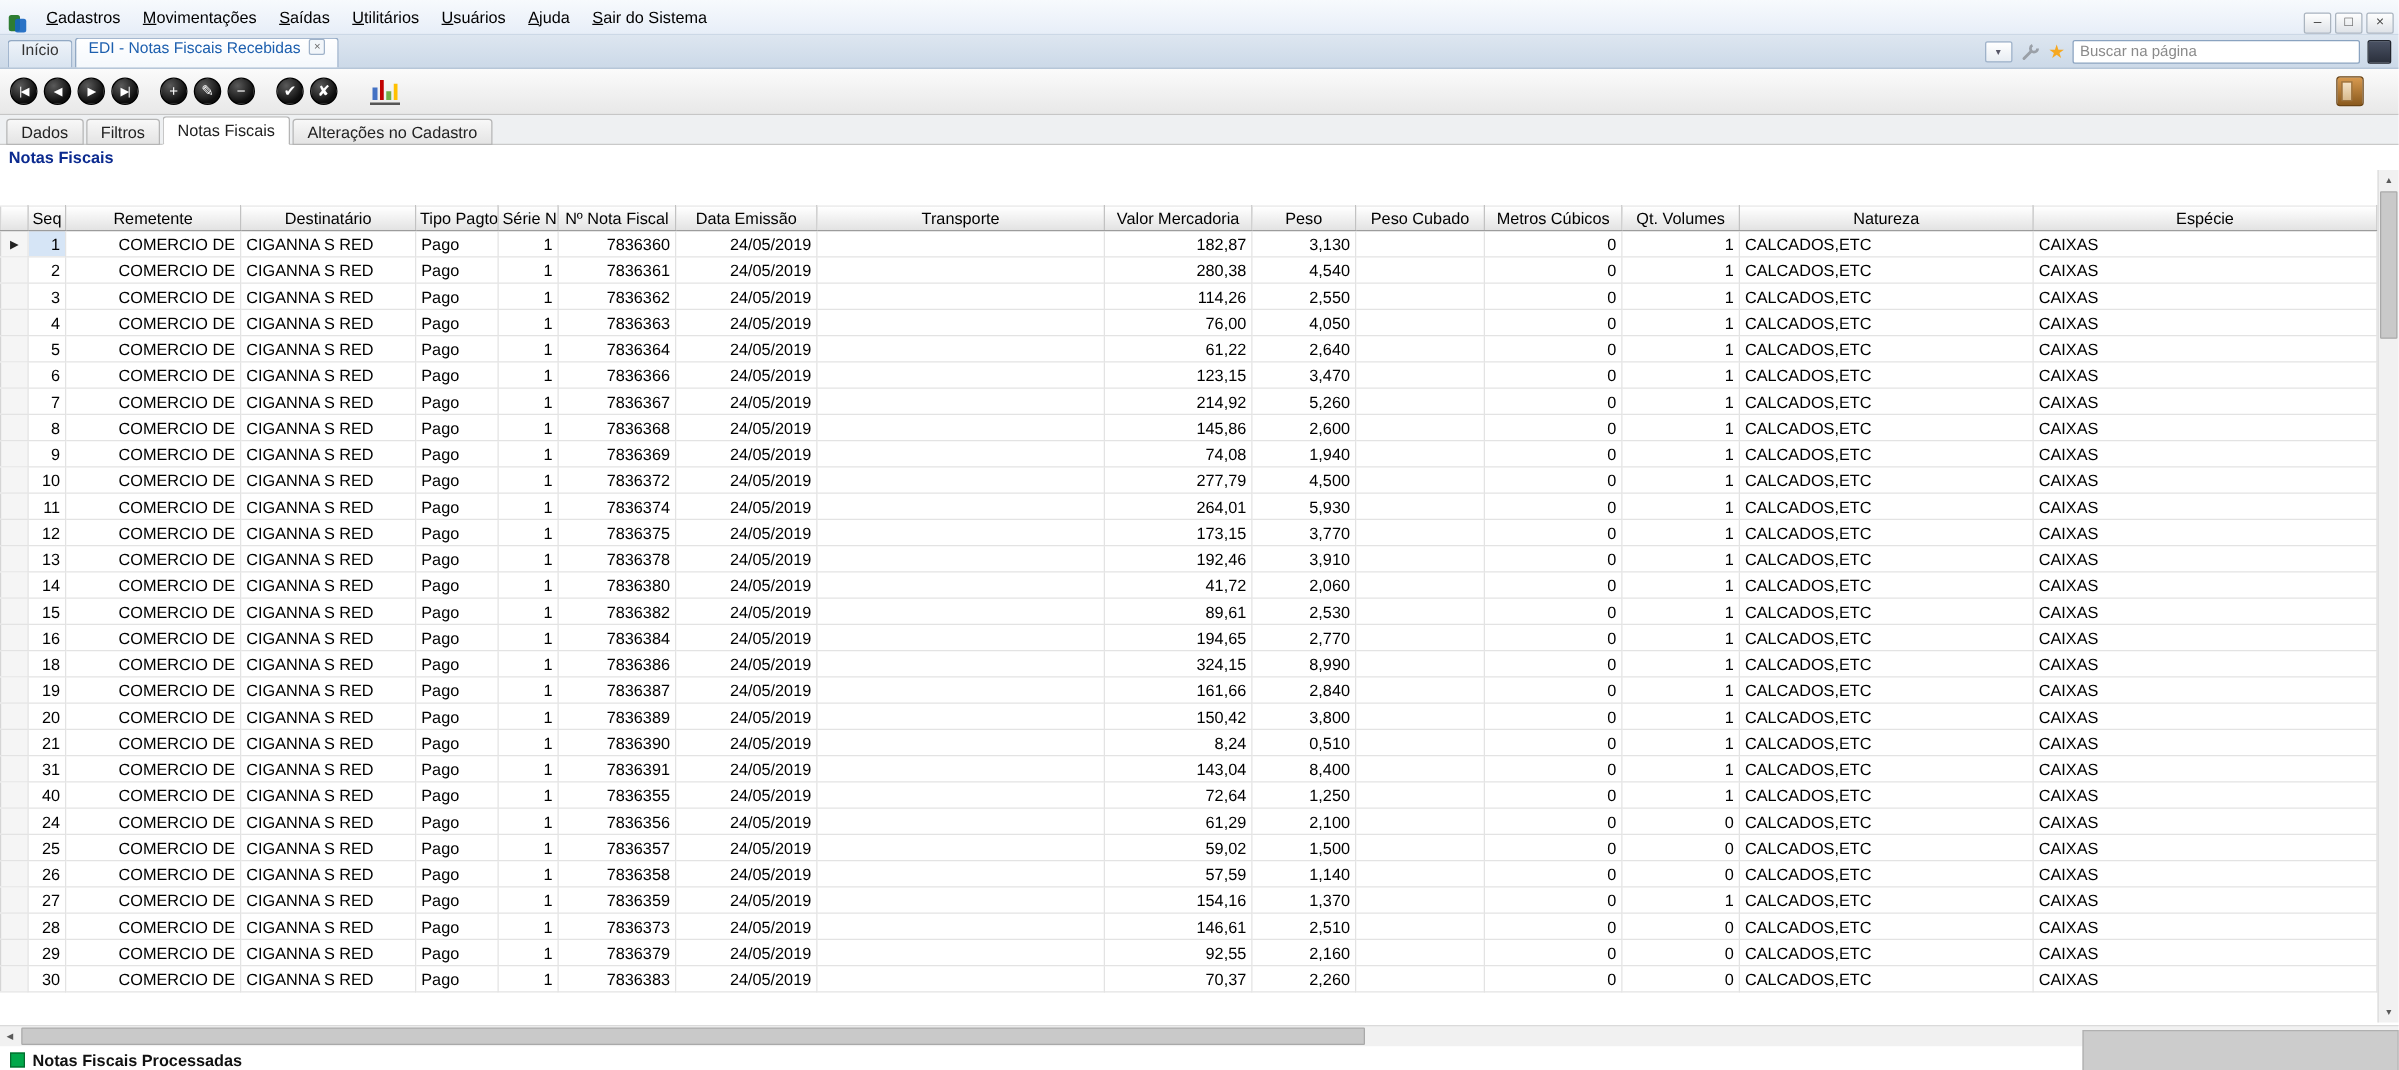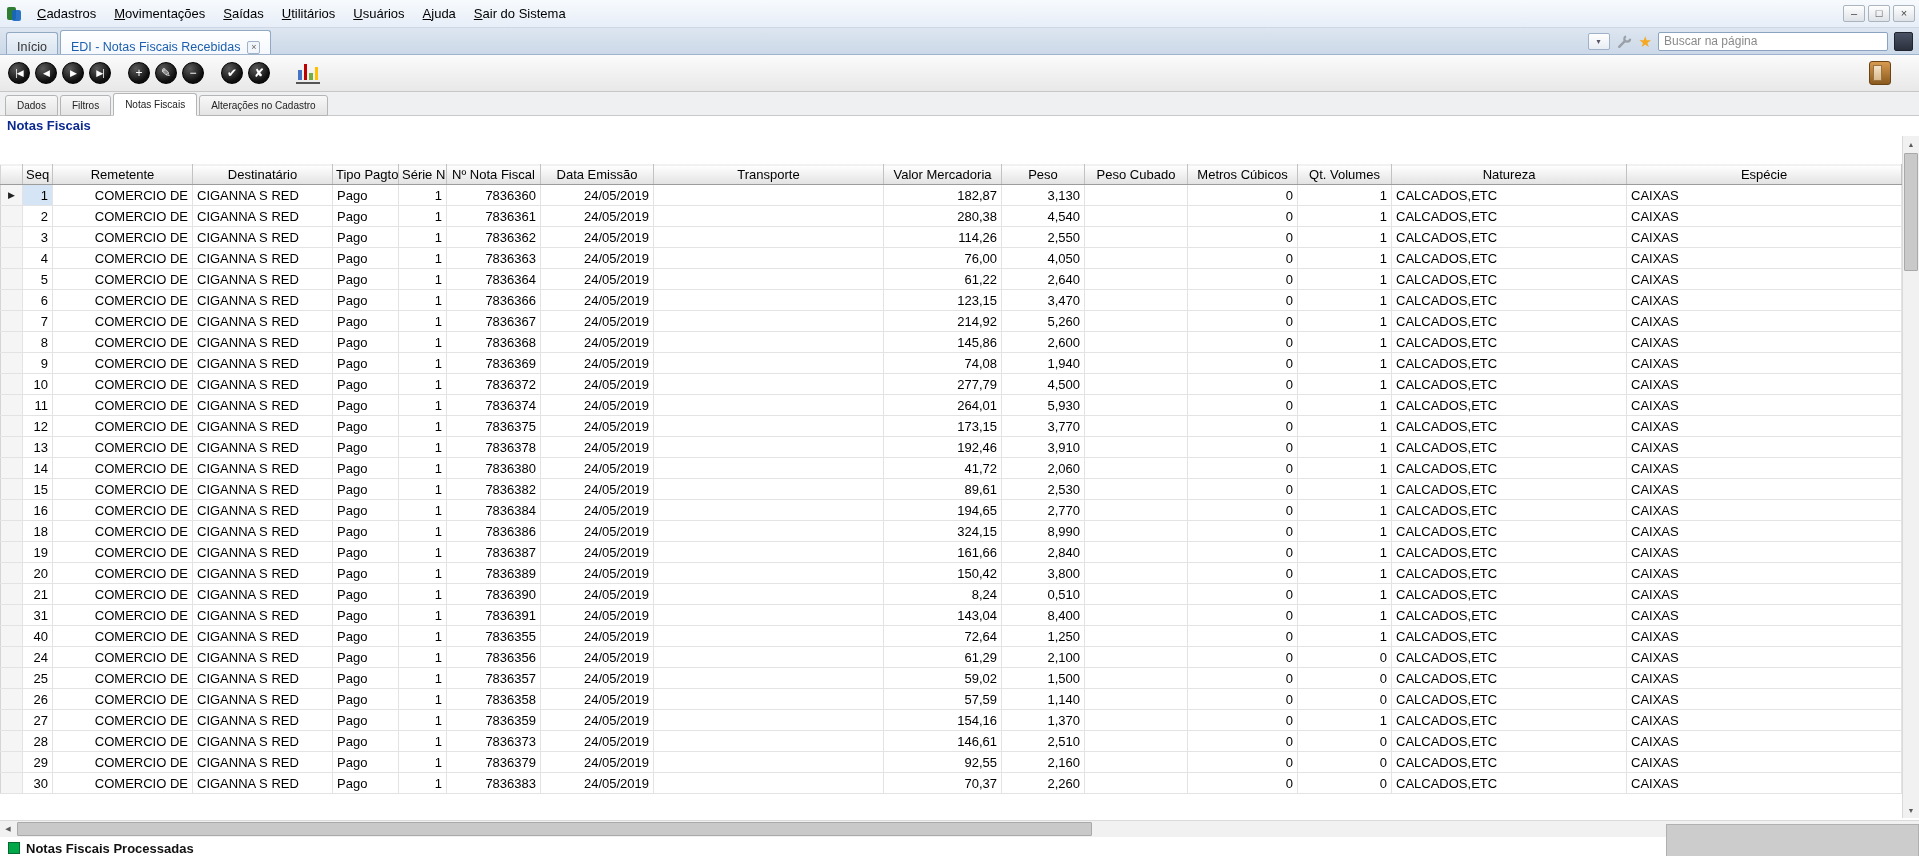--- a/index.html
+++ b/index.html
@@ -1,33 +1,33 @@
 <!DOCTYPE html>
 <html><head>
 <meta charset="utf-8">
 <style>
   * { margin:0; padding:0; box-sizing:border-box; }
   html,body { width:1919px; height:856px; overflow:hidden; }
   body { font-family:"Liberation Sans","DejaVu Sans",sans-serif; font-size:13px; color:#000; background:#fff; }
   .app { width:100%; height:100%; display:flex; flex-direction:column; background:#fff; }
 
   
-  .menubar { flex:0 0 27px; background:linear-gradient(#f7fafd,#e7eef8); border-bottom:1px solid #ccd8e6; display:flex; align-items:center; padding:0 4px 0 6px; }
+  .menubar { flex:0 0 27px; background:linear-gradient(#f7fafd,#e7eef8); border-bottom:1px solid #ccd8e6; display:flex; align-items:flex-end; padding:0 4px 0 6px; }
   .app-icon { width:16px; height:16px; position:relative; margin-right:6px; }
   .app-icon .ai1 { position:absolute; left:1px; top:1px; width:9px; height:13px; background:#2e7d32; border-radius:2px; }
   .app-icon .ai2 { position:absolute; left:6px; top:4px; width:9px; height:11px; background:#1565c0; border-radius:2px; opacity:.9; }
   .menu-items { display:flex; align-items:center; height:100%; }
   .menu-item { padding:0 9px; line-height:27px; cursor:default; white-space:nowrap; }
   .win-controls { margin-left:auto; display:flex; align-items:center; }
   .winbtn { width:22px; height:17px; margin-left:3px; display:flex; align-items:center; justify-content:center; font-size:11px; line-height:1; background:linear-gradient(#fefefe,#dfe3e8); border:1px solid #aab4bf; border-radius:2px; color:#444; }
 
   
   .tabrow { flex:0 0 27px; background:linear-gradient(#dde6f0,#ccd9e8); border-bottom:1px solid #9fb4cc; display:flex; align-items:flex-end; position:relative; padding-left:6px; }
   .tabs { display:flex; align-items:flex-end; height:100%; }
-  .tab { height:22px; display:flex; align-items:flex-end; padding:0 10px; margin-right:2px; background:linear-gradient(#eef3f9,#d9e4f0); border:1px solid #92a9c4; border-bottom:none; border-radius:3px 3px 0 0; font-size:12.5px; color:#333; white-space:nowrap; }
+  .tab { height:22px; display:flex; align-items:flex-start; padding:0 10px; margin-right:2px; background:linear-gradient(#eef3f9,#d9e4f0); border:1px solid #92a9c4; border-bottom:none; border-radius:3px 3px 0 0; font-size:12.5px; color:#333; white-space:nowrap; }
   .tab.active { height:24px; background:linear-gradient(#ffffff,#f4f8fc); color:#1d5fae; }
   .tab-close { width:13px; height:13px; margin-left:7px; display:flex; align-items:center; justify-content:center; font-size:9px; line-height:1; color:#666; background:#f2f6fa; border:1px solid #9fb2c9; border-radius:2px; }
   .tab-tools { position:absolute; right:6px; top:0; height:100%; display:flex; align-items:center; gap:6px; }
   .mini-combo { width:22px; height:17px; background:linear-gradient(#fff,#e8edf3); border:1px solid #9fb2c9; border-radius:2px; display:flex; align-items:center; justify-content:center; font-size:8px; color:#556; }
   .wrench-wrap { width:17px; height:17px; display:flex; align-items:center; justify-content:center; }
   .star { font-size:15px; color:#f6a821; line-height:1; }
   .page-search { width:230px; height:19px; border:1px solid #8aa3c0; border-radius:2px; padding:0 5px; font-size:12px; font-family:inherit; color:#333; background:#fff; }
   .page-search::placeholder { color:#8a8a8a; }
   .dark-btn { width:19px; height:19px; background:linear-gradient(#4a5264,#2b303c); border:1px solid #20242d; border-radius:2px; }
 
@@ -38,21 +38,21 @@
   .tool-buttons .tbtn:nth-child(-n+4) { font-size:9px; letter-spacing:-1px; }
   .tbtn.gap { margin-right:12px; }
   .chart-btn { width:24px; height:22px; margin-left:14px; display:flex; align-items:flex-end; gap:2px; padding:2px; border-bottom:2px solid #555; }
   .chart-btn .cbar { display:block; width:4px; }
   .exit-btn { margin-left:auto; margin-right:28px; width:22px; height:24px; position:relative; }
   .exit-door { position:absolute; inset:0; background:linear-gradient(#d89a50,#8a5a1e); border:1px solid #6b4414; border-radius:3px; }
   .exit-inner { position:absolute; left:4px; top:4px; width:9px; height:16px; background:linear-gradient(#f4e3c8,#d8b98c); border:1px solid #9a7340; }
 
   
   .subtabs { flex:0 0 24px; background:#eef0f2; display:flex; align-items:flex-end; padding-left:5px; border-bottom:1px solid #c9c9c9; }
-  .subtab { height:21px; display:flex; align-items:center; padding:0 11px; margin-right:2px; margin-bottom:-1px; background:linear-gradient(#f8f8f8,#e4e4e4); border:1px solid #b5b5b5; border-radius:3px 3px 0 0; font-size:10px; color:#222; white-space:nowrap; }
+  .subtab { height:21px; display:flex; align-items:center; padding:0 11px; margin-right:2px; margin-bottom:-1px; background:linear-gradient(#f8f8f8,#e4e4e4); border:1px solid #b5b5b5; border-radius:3px 3px 0 0; font-size:13px; color:#222; white-space:nowrap; }
   .subtab.active { background:#fff; border-bottom:1px solid #fff; height:23px; }
 
   
   .content { flex:1; background:#fff; position:relative; display:flex; flex-direction:column; }
   .section-title { height:20px; line-height:20px; padding-left:7px; color:#0b2a8f; font-weight:bold; font-size:13px; }
   .grid-area { position:relative; flex:0 0 682px; height:682px; }
   table.grid { border-collapse:collapse; table-layout:fixed; width:1902px; font-size:13px; border-left:1px solid #d5d5d5;margin-top:28px; }
   table.grid th { height:20px; font-weight:normal; text-align:center; background:linear-gradient(#ffffff,#e2e2e2); border-right:1px solid #c2c2c2; border-bottom:1px solid #9c9c9c; border-top:1px solid #f2f2f2; padding:0 3px; white-space:nowrap; overflow:hidden; }
   table.grid td { height:21px; padding:0 4px; border-right:1px solid #e3e3e3; border-bottom:1px solid #e3e3e3; white-space:nowrap; overflow:hidden; }
   td.ind { background:#f5f5f5; border-right:1px solid #d5d5d5; text-align:center; font-size:9px; color:#222; padding:0; }

